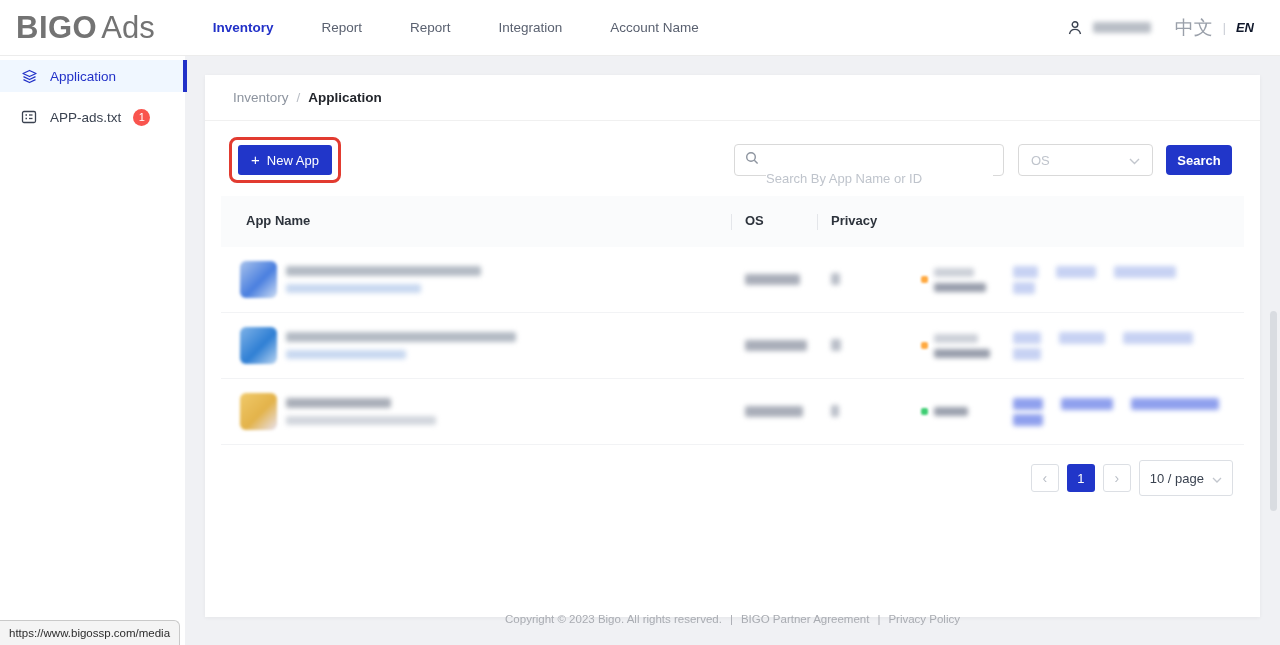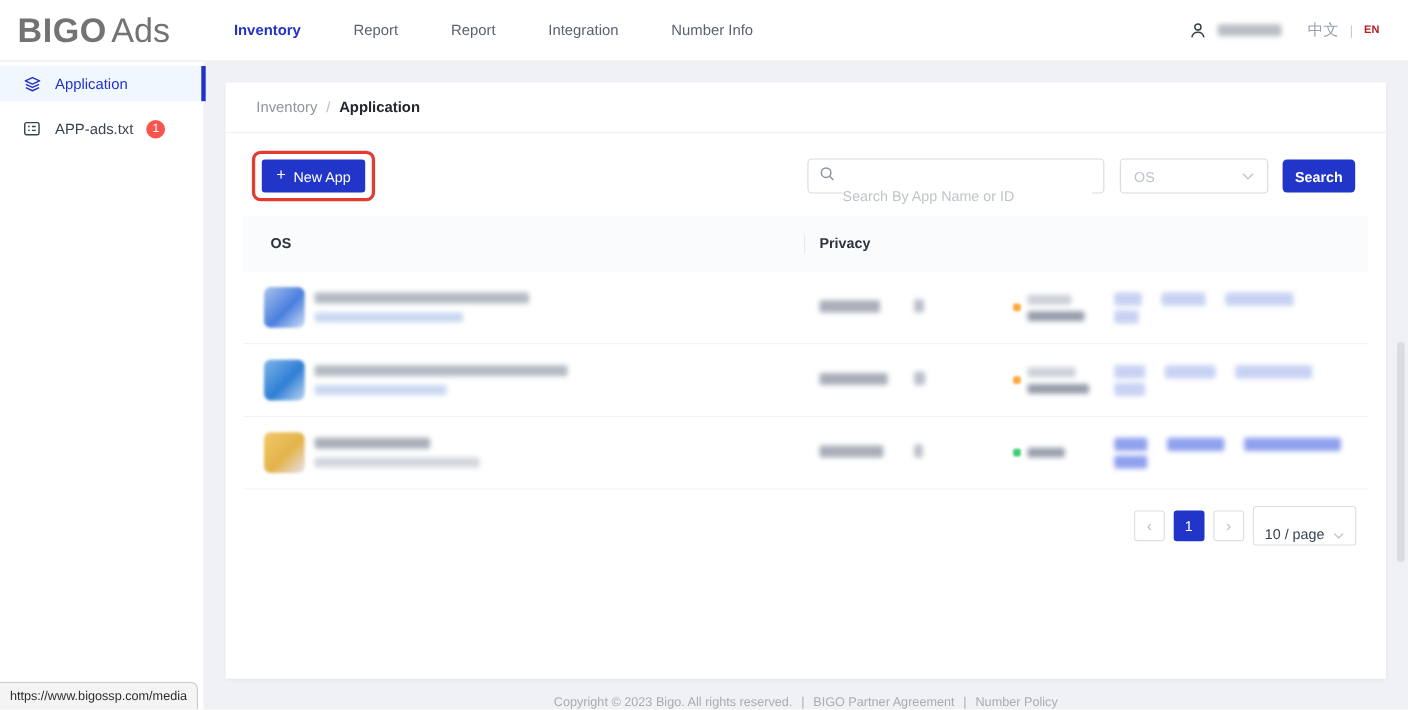--- a/index.html
+++ b/index.html
@@ -12,23 +12,23 @@
   .logo { margin-left:16px; font-size:31px; color:#737373; white-space:nowrap; cursor:pointer; }
   .logo .b { font-weight:800; letter-spacing:.5px; }
   .logo .a { font-weight:500; margin-left:4px; }
   .nav { display:flex; margin-left:56px; gap:44px; }
   .nav-item { font-size:13.5px; color:#5a6170; cursor:pointer; padding:6px 2px; }
   .nav-item.active { color:#2231c8; font-weight:700; }
   .header-right { margin-left:auto; margin-right:26px; display:flex; align-items:center; gap:10px; }
   .user-icon svg { display:block; }
   .rd { border-radius:2px; filter:blur(2.5px); }
   .user-name-rd { width:58px; height:11px; background:#b9bec6; margin-right:14px; }
-  .lang-zh { font-size:14px; color:#9aa0aa; cursor:pointer; }
+  .lang-zh { font-size:19px; color:#9aa0aa; cursor:pointer; }
   .lang-sep { font-size:12px; color:#c6cad2; }
-  .lang-en { font-size:10px; color:#b91c1c; font-weight:700; cursor:pointer; }
+  .lang-en { font-size:13px; color:#0f172a; font-weight:700; cursor:pointer;font-style:italic; }
 
   
   .sidebar { position:absolute; top:56px; left:0; width:185px; height:589px; background:#fff; }
   .side-menu { padding-top:4px; }
   .side-item { position:relative; height:32px; margin-bottom:9px; display:flex; align-items:center;
                padding-left:20px; gap:12px; font-size:13.5px; color:#3a4250; cursor:pointer; }
   .side-item.active { background:#f0f7ff; color:#2231c8; }
   .side-item.active::after { content:""; position:absolute; right:-2px; top:0; width:4px; height:100%; background:#2231c8; }
   .side-icon { width:18px; height:18px; display:flex; align-items:center; justify-content:center; }
   .badge { min-width:17px; height:17px; border-radius:9px; background:#f9544e; color:#fff; font-size:11px;
@@ -84,45 +84,45 @@
   .links-line { display:flex; gap:18px; margin:4px 0; }
   .link-rd { height:12px; cursor:pointer; }
 
   
   .pager { display:flex; justify-content:flex-end; align-items:center; gap:8px; margin:15px 27px 0 0; }
   .pg-btn { width:28px; height:28px; border:1px solid #dcdfe4; border-radius:3px; background:#fff;
             color:#b9bec6; font-size:14px; display:flex; align-items:center; justify-content:center; cursor:pointer; }
   .pg-cur { width:28px; height:28px; border-radius:3px; background:#2136c9; color:#fff; font-size:13px;
             display:flex; align-items:center; justify-content:center; cursor:pointer; }
   .pg-size { height:30px; border:1px solid #dcdfe4; border-radius:3px; background:#fff; display:flex;
-             align-items:flex-start; gap:8px; padding:17px 10px; font-size:13px; color:#3a4250; cursor:pointer; }
+             align-items:center; gap:8px; padding:17px 10px; font-size:13px; color:#3a4250; cursor:pointer; }
 
   
   .footer { position:absolute; left:185px; bottom:0; width:1095px; height:32px; display:flex;
-            align-items:flex-end; justify-content:center; gap:8px; font-size:11.5px; color:#a9acb2; }
+            align-items:flex-start; justify-content:center; gap:8px; font-size:11.5px; color:#a9acb2; }
   .footer .lnk { cursor:pointer; }
   .statusbar { position:absolute; left:0; bottom:0; height:16px; background:#f4f4f4;
                border:1px solid #c9c9c9; border-left:none; border-bottom:none; border-radius:0 6px 0 0;
                display:flex; align-items:center; padding:12px 9px; font-size:11.5px; color:#2d2d2d; }
   .scrollbar { position:absolute; right:3px; top:255px; width:7px; height:200px; background:#d9dce1;
                border-radius:4px; cursor:pointer; }
 </style>
 </head>
 <body>
 
 <div class="header">
   <div class="logo">
     <span class="b">BIGO</span><span class="a">Ads</span>
   </div>
   <div class="nav">
       <div class="nav-item active">Inventory</div>
       <div class="nav-item">Report</div>
       <div class="nav-item">Report</div>
       <div class="nav-item">Integration</div>
-      <div class="nav-item">Number Info</div>
+      <div class="nav-item">Account Name</div>
     </div>
   <div class="header-right">
     <span class="user-icon">
       <svg width="16" height="16" viewBox="0 0 16 16" fill="none" stroke="#3a4250" stroke-width="1.4">
         <circle cx="8" cy="4.6" r="2.8"></circle>
           <path d="M2.5 14c.6-3 2.7-4.6 5.5-4.6s4.9 1.6 5.5 4.6"></path>
       </svg>
     </span>
     <span class="rd user-name-rd"></span>
     <span class="lang-zh">中文</span>
@@ -192,20 +192,21 @@
               <path d="M1 1 L5.5 5.5 L10 1"></path>
             </svg>
           </span>
         </div>
         <button class="btn-search">Search</button>
       </div>
     </div>
 
     <div class="table">
       <div class="thead">
+        <div class="th">App Name</div>
         <div class="th">OS</div>
         <div class="th">Privacy</div>
       </div>
       <div>
           <div class="trow">
             <div class="td app">
               <div class="app-icon" style="background: linear-gradient(135deg, rgb(169, 195, 236) 0%, rgb(74, 127, 223) 55%, rgb(207, 222, 244) 100%);"></div>
               <div class="app-text">
                 <span class="rd" style="display: inline-block; width: 195px; height: 10px; background: rgb(179, 186, 196);"></span>
                 <span class="rd" style="display: inline-block; width: 135px; height: 9px; background: rgb(200, 216, 240);"></span>
@@ -312,18 +313,18 @@
   </div>
 
   <div class="scrollbar"></div>
 </div>
 
 <div class="footer">
   <span>Copyright © 2023 Bigo. All rights reserved.</span>
   <span>|</span>
   <span class="lnk">BIGO Partner Agreement</span>
   <span>|</span>
-  <span class="lnk">Number Policy</span>
+  <span class="lnk">Privacy Policy</span>
 </div>
 
 <div class="statusbar">
   <span>https://www.bigossp.com/media</span>
 </div>
 
 </body></html>

